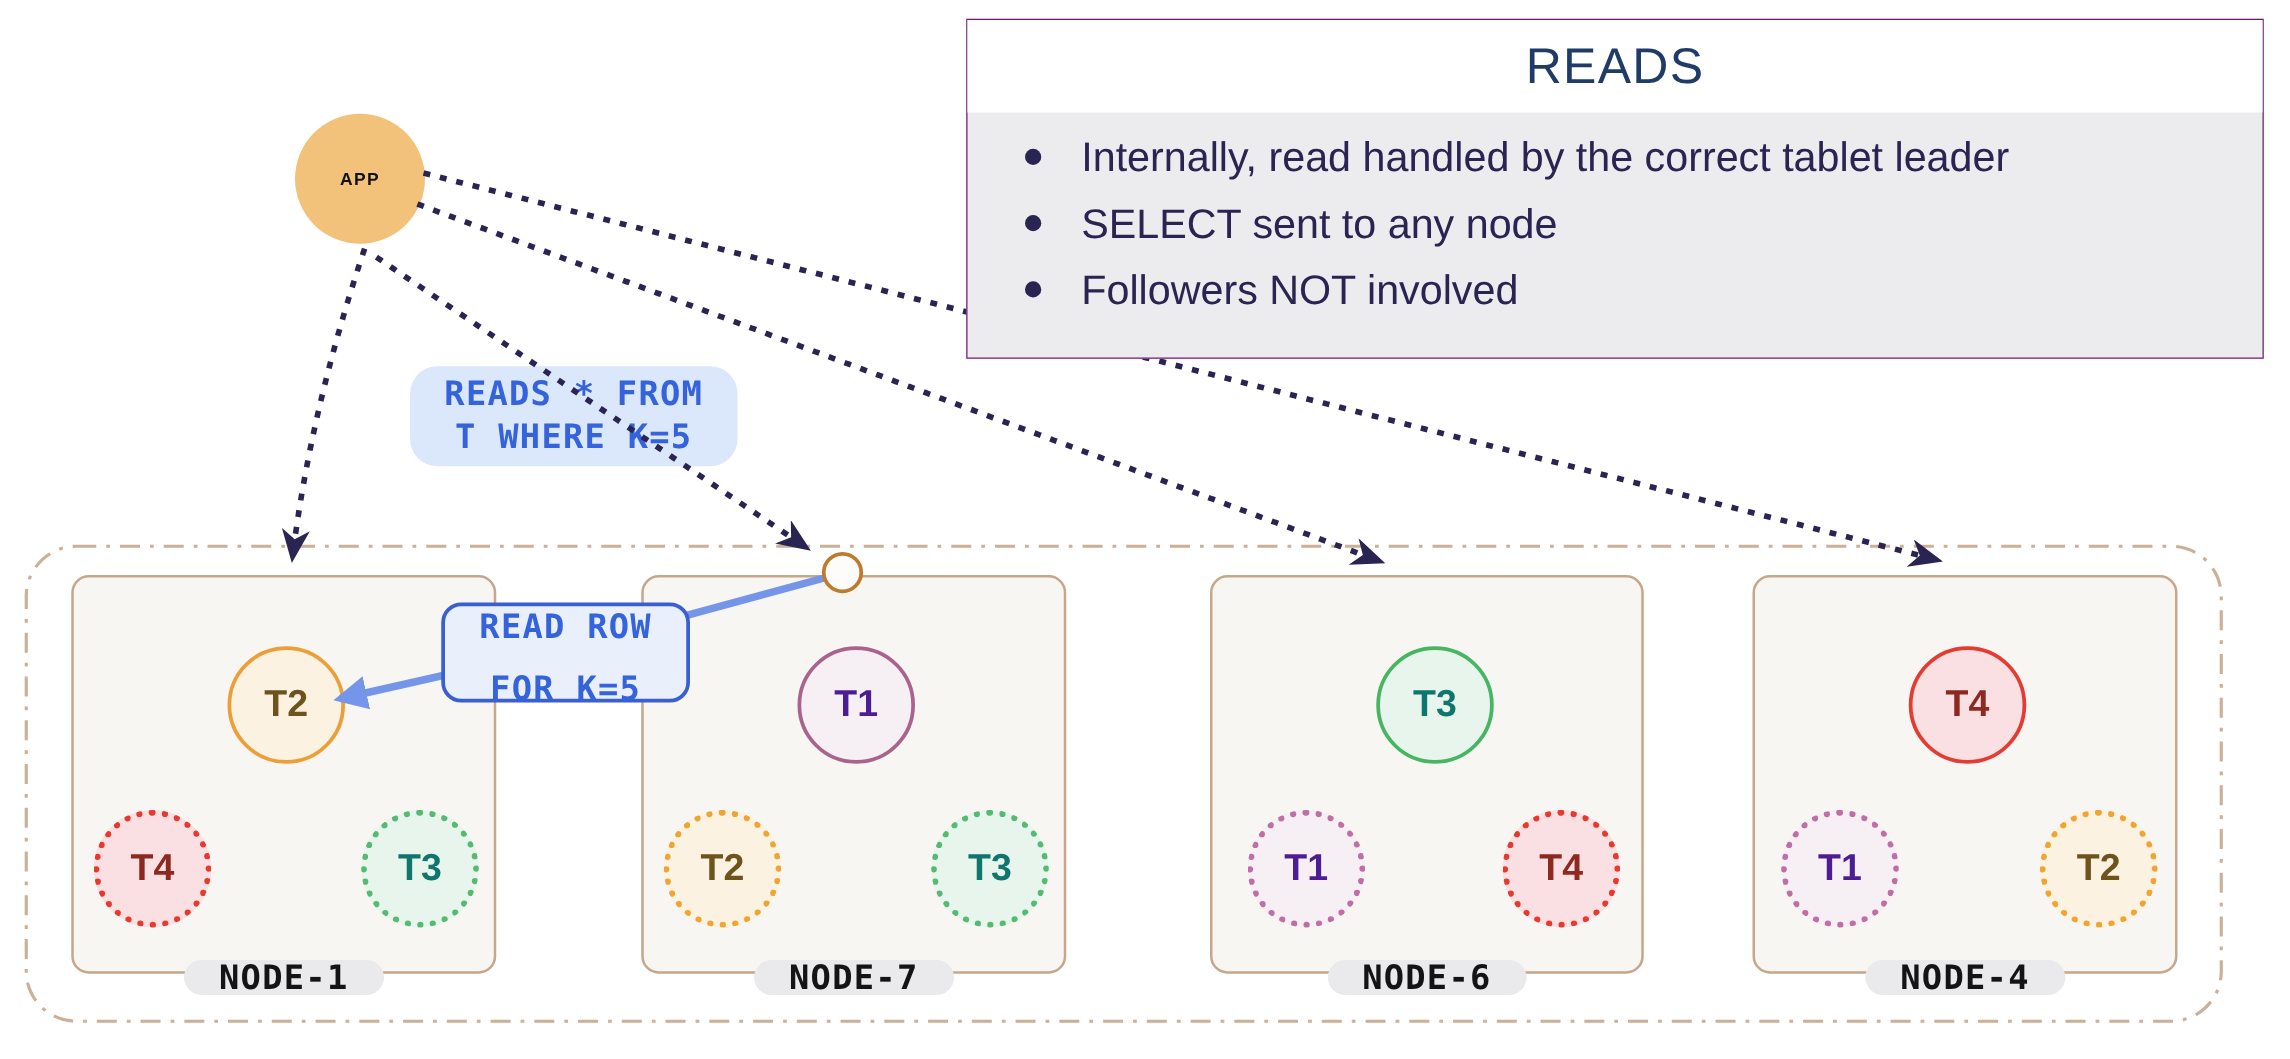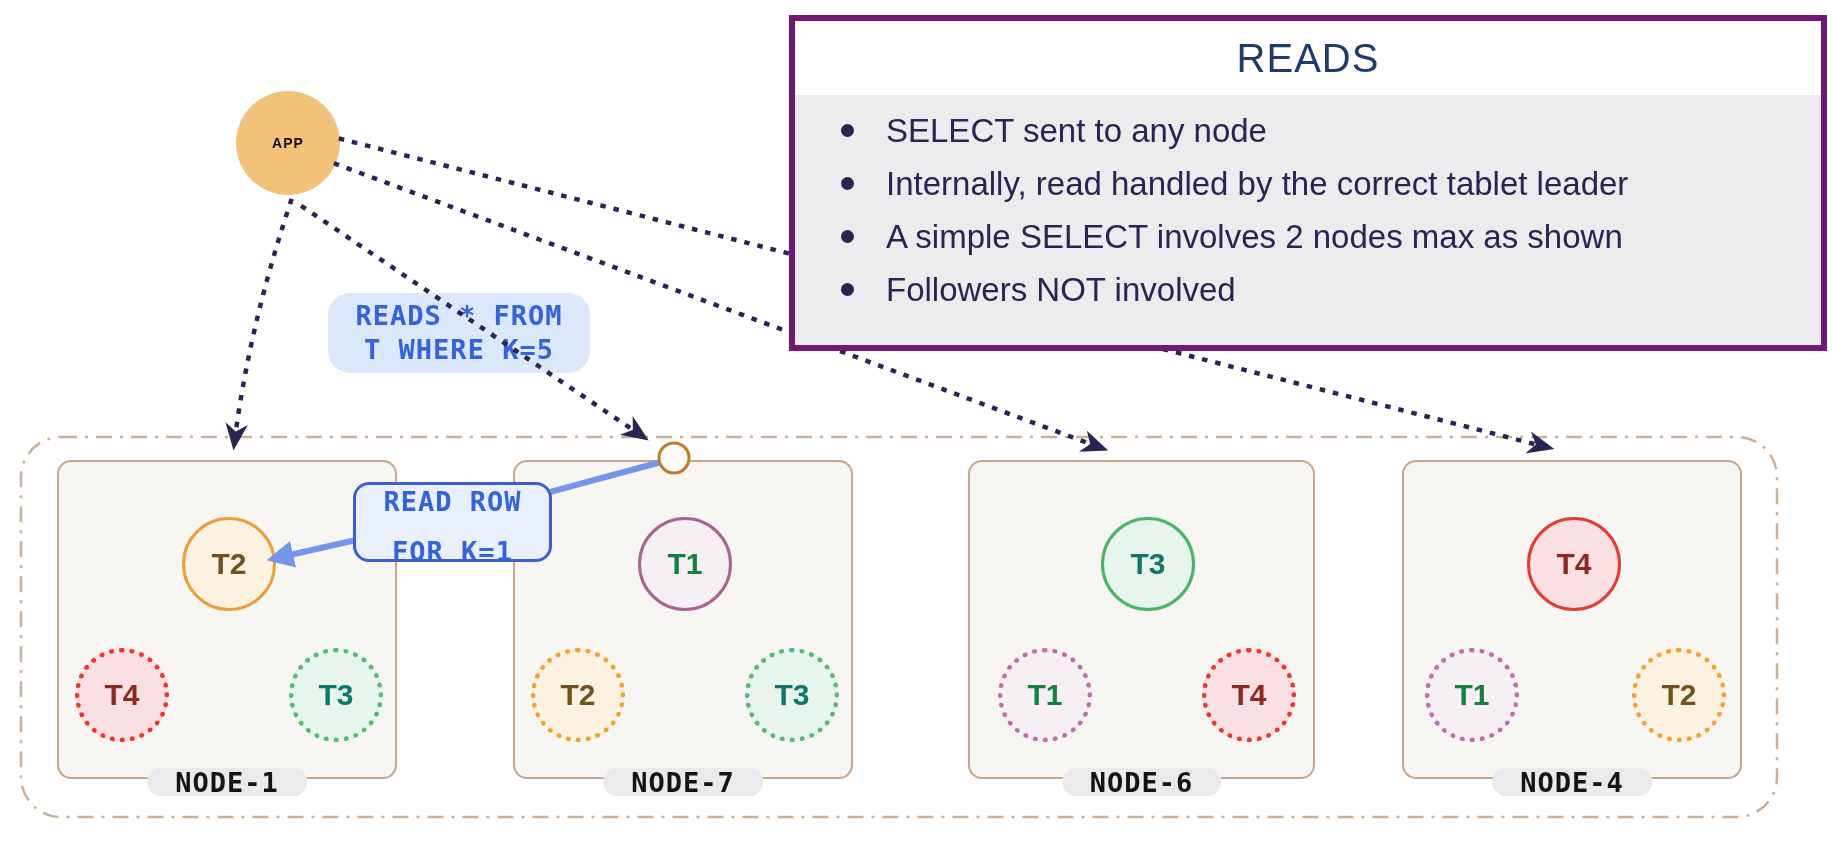--- a/index.html
+++ b/index.html
@@ -24,29 +24,29 @@
   .tablet{position:absolute;width:94px;height:94px;border-radius:50%;box-sizing:border-box;
     display:flex;align-items:center;justify-content:center;font-weight:600;font-size:30px;}
   .leader{border-style:solid;border-width:3px;}
   .follower{border-style:dotted;border-width:5px;}
   .t-orange{background:#FBF2E1;color:#6F531D;}
   .t-orange.leader{border-color:#EC9F38;} .t-orange.follower{border-color:#F0A431;}
   .t-red{background:#FAE0E3;color:#8C2920;}
   .t-red.leader{border-color:#E43C30;} .t-red.follower{border-color:#E8392E;}
   .t-green{background:#E8F5EC;color:#0f766e;}
   .t-green.leader{border-color:#47B561;} .t-green.follower{border-color:#55BB73;}
-  .t-purple{background:#F6EFF3;color:#15803d;}
+  .t-purple{background:#F6EFF3;color:#4c1d95;}
   .t-purple.leader{border-color:#A9648D;} .t-purple.follower{border-color:#BF6FA6;}
   .pos-leader{left:123px;top:55px;}
   .pos-left{left:16px;top:186px;}
   .pos-right{left:230px;top:186px;}
 
   
-  .reads-panel{position:absolute;left:789px;top:15px;width:1038px;height:336px;z-index:4;
-    border:6px solid #701a75;box-sizing:border-box;background:#ECEBED;}
+  .reads-panel{position:absolute;left:773px;top:15px;width:1038px;height:272px;z-index:4;
+    border:1px solid #701a75;box-sizing:border-box;background:#ECEBED;}
   .reads-header{height:74px;background:#ffffff;display:flex;align-items:center;justify-content:center;}
   .reads-title{font-size:40px;font-weight:500;color:#1F3C68;letter-spacing:1px;}
   .reads-list{margin:0;padding:9px 0 0 0;list-style:none;}
   .reads-list li{height:53px;display:flex;align-items:center;color:#2A2452;font-size:33px;}
   .bullet-dot{width:13px;height:13px;border-radius:50%;background:#2A2452;margin:0 32px 0 46px;flex:none;}
 
   
   .sql{font-family:"DejaVu Sans Mono",monospace;font-weight:bold;color:#3463DC;
     text-align:center;line-height:34px;font-size:27px;letter-spacing:1px;}
   .select-label{position:absolute;left:328px;top:293px;width:262px;height:80px;border-radius:22px;
@@ -145,35 +145,31 @@
     <circle cx="674" cy="458" r="15" fill="#FDFCFA" stroke="#C07A2B" stroke-width="3"></circle>
   </svg>
 
   <div class="reads-panel">
     <div class="reads-header">
       <span class="reads-title">READS</span>
     </div>
     <ul class="reads-list">
       <li>
         <span class="bullet-dot"></span>
-        <span>SELECT sent to any node</span>
-        </li>
-      <li>
-        <span class="bullet-dot"></span>
         <span>Internally, read handled by the correct tablet leader</span>
         </li>
       <li>
         <span class="bullet-dot"></span>
-        <span>A simple SELECT involves 2 nodes max as shown</span>
+        <span>SELECT sent to any node</span>
         </li>
       <li>
         <span class="bullet-dot"></span>
         <span>Followers NOT involved</span>
         </li>
     </ul>
   </div>
 
   <div class="readrow-label sql">
     <div>READ ROW</div>
-    <div>FOR K=1</div>
+    <div>FOR K=5</div>
   </div>
 
 </div>
 
 </body></html>

